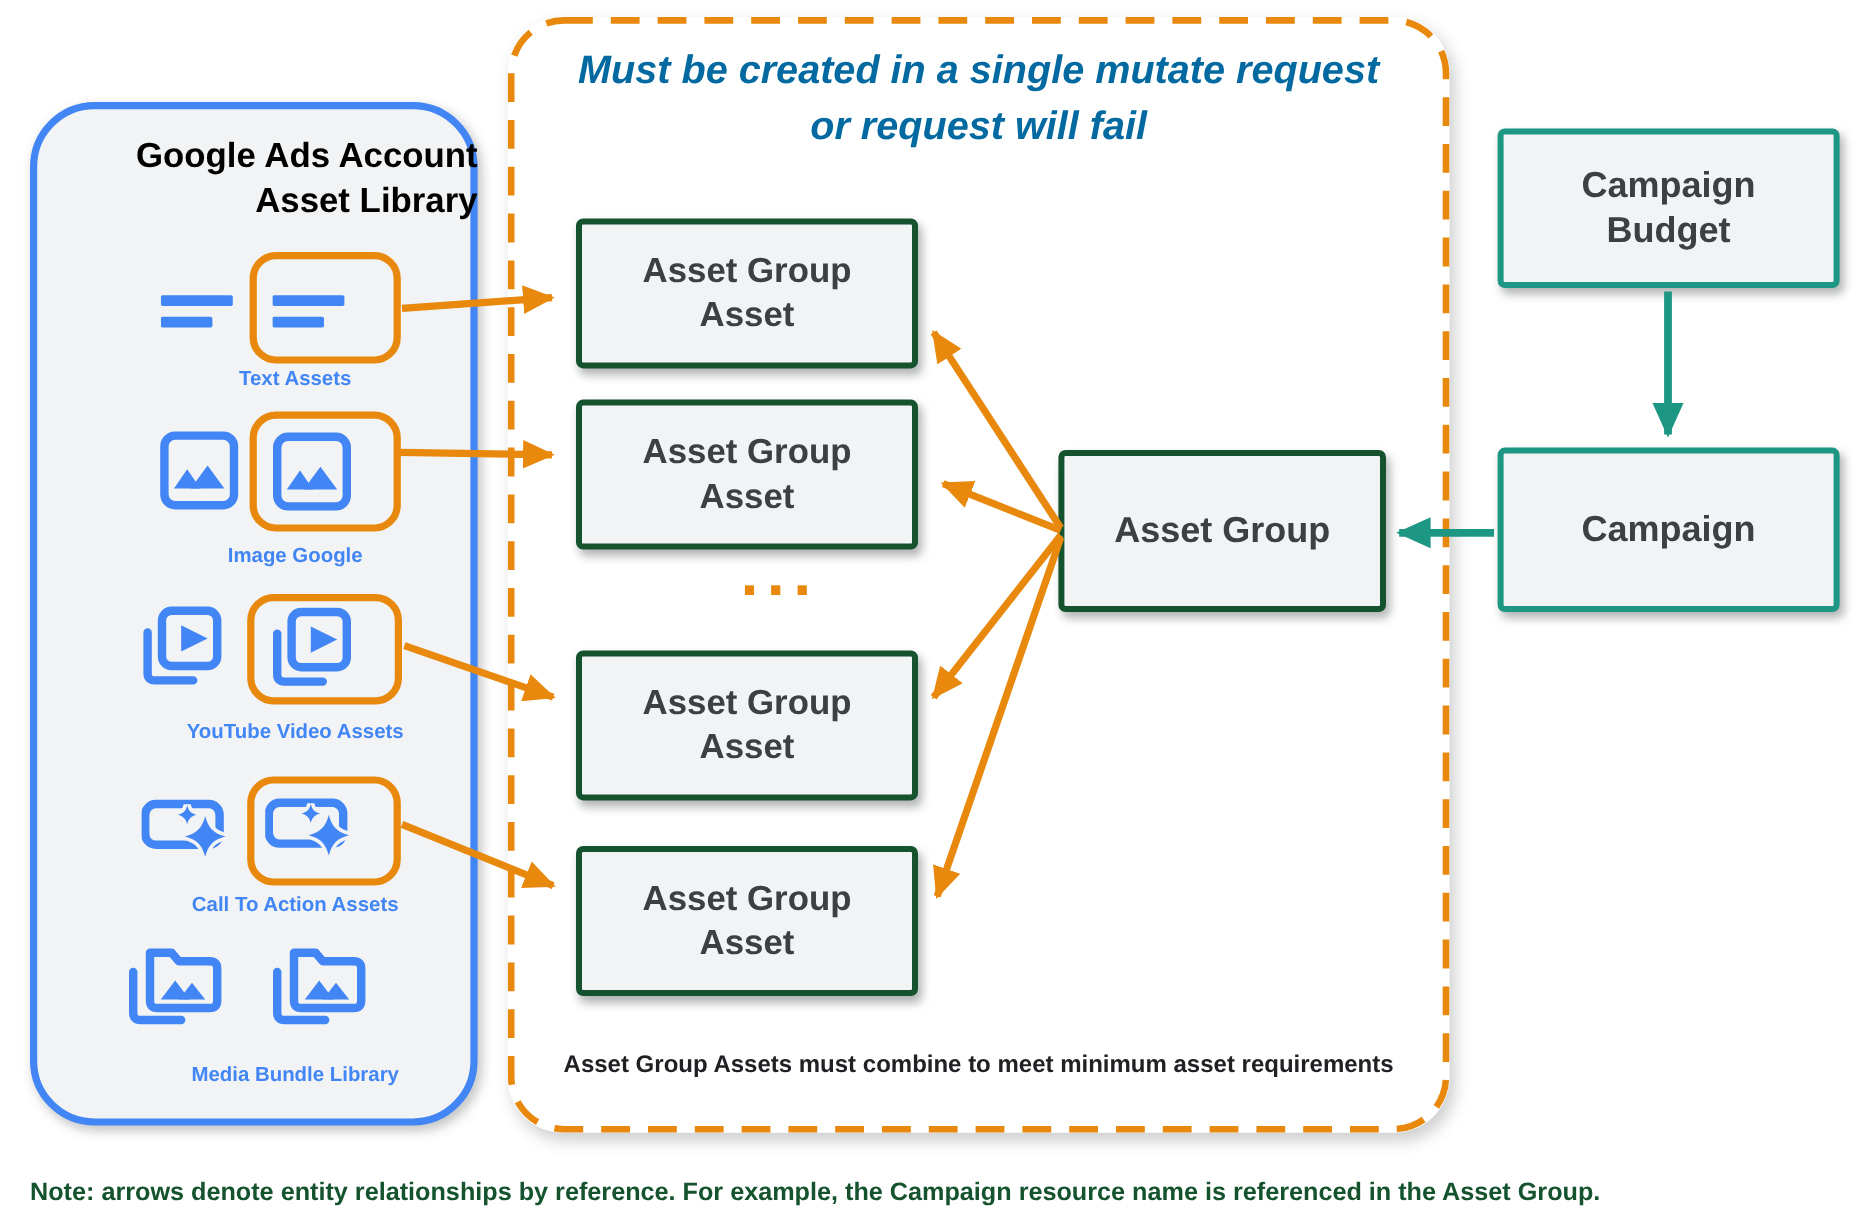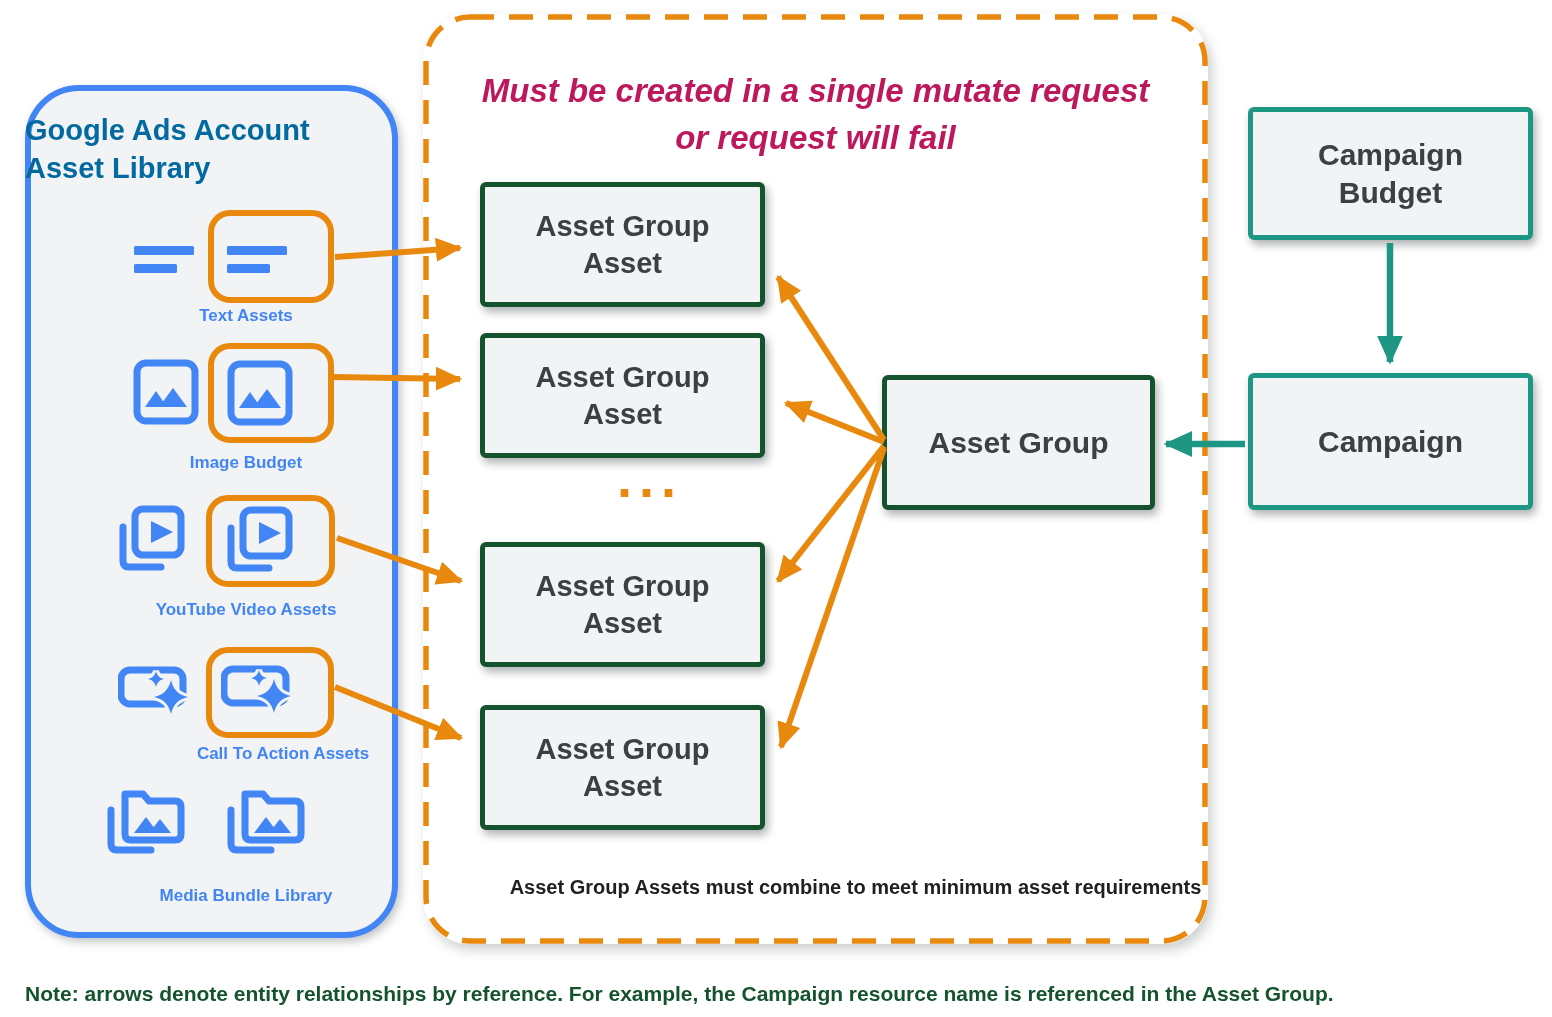--- a/index.html
+++ b/index.html
@@ -10,46 +10,46 @@
   .abs { position:absolute; }
   .pre { white-space:pre-line; }
 
   
   .panel {
     left:25px; top:85px; width:373px; height:853px; box-sizing:border-box;
     background:#F1F3F4; border:6px solid #4285F4; border-radius:54px;
     box-shadow:3px 4px 9px rgba(60,64,67,.30);
   }
   .panel-title {
-    left:25px; top:112px; width:373px; text-align:left;
-    font-size:29px; font-weight:bold; color:#0369a1; line-height:1.30;
+    left:25px; top:112px; width:373px; text-align:right;
+    font-size:29px; font-weight:bold; color:#000000; line-height:1.30;
   }
   .asset-label {
     left:25px; width:442px; text-align:center;
     font-size:17px; font-weight:bold; color:#4285F4;
   }
   .wrapper {
     box-sizing:border-box; border:6px solid #E8890D; border-radius:22px;
   }
   .icon svg { display:block; width:100%; height:100%; }
 
   
   .mutate-bg {
     left:423px; top:14px; width:785px; height:930px; box-sizing:border-box;
     background:#ffffff; border-radius:46px;
     box-shadow:4px 6px 12px rgba(60,64,67,.25);
   }
   .mutate-title {
-    left:423px; top:68px; width:785px; text-align:center;
-    font-size:33px; font-weight:bold; font-style:italic; color:#be185d;
+    left:423px; top:35px; width:785px; text-align:center;
+    font-size:33px; font-weight:bold; font-style:italic; color:#0369a1;
     line-height:1.42;
   }
   .mutate-caption {
     left:423px; top:876px; width:785px; text-align:center;
-    font-size:20px; font-weight:bold; color:#202124;padding-left:40px;
+    font-size:20px; font-weight:bold; color:#202124;
   }
   .ellipsis {
     left:575px; top:447px; width:150px; text-align:center;
     font-size:54px; font-weight:bold; color:#E8890D; letter-spacing:7px;
   }
 
   
   .box {
     box-sizing:border-box; background:#F1F3F4; border-radius:6px;
     display:flex; align-items:center; justify-content:center; text-align:center;
@@ -108,21 +108,21 @@
       </svg>
   </div>
   <div class="abs wrapper" style="left:208px; top:343px; width:126px; height:100px;"></div>
   <div class="abs icon" style="left:227px; top:360px; width:66px; height:66px;">
     <svg viewBox="0 0 66 66">
         <rect x="4" y="4" width="58" height="58" rx="9" fill="none" stroke="#4285F4" stroke-width="7"></rect>
         <polygon points="12,48 23,32 34,48" fill="#4285F4"></polygon>
         <polygon points="26,48 40,29 54,48" fill="#4285F4"></polygon>
       </svg>
   </div>
-  <div class="abs asset-label" style="top:453px;">Image Budget</div>
+  <div class="abs asset-label" style="top:453px;">Image Google</div>
 
   <div class="abs icon" style="left:115px; top:505px; width:70px; height:72px;">
     <svg viewBox="0 0 70 72">
         <path d="M8 22 L8 56 Q8 62 14 62 L46 62" fill="none" stroke="#4285F4" stroke-width="7" stroke-linecap="round"></path>
         <rect x="20" y="4" width="46" height="46" rx="8" fill="none" stroke="#4285F4" stroke-width="7"></rect>
         <polygon points="36,16 58,27 36,38" fill="#4285F4"></polygon>
       </svg>
   </div>
   <div class="abs wrapper" style="left:206px; top:495px; width:129px; height:92px;"></div>
   <div class="abs icon" style="left:223px; top:506px; width:70px; height:72px;">
@@ -146,21 +146,21 @@
   <div class="abs wrapper" style="left:206px; top:647px; width:128px; height:91px;"></div>
   <div class="abs icon" style="left:221px; top:661px; width:80px; height:56px;">
     <svg viewBox="0 0 80 56">
         <rect x="3" y="8" width="62" height="34" rx="9" fill="none" stroke="#4285F4" stroke-width="7"></rect>
         <g fill="#4285F4" stroke="#F1F3F4" stroke-width="6" paint-order="stroke">
           <path d="M53 18 C55.5 28 60 32.5 70 35 C60 37.5 55.5 42 53 52 C50.5 42 46 37.5 36 35 C46 32.5 50.5 28 53 18 Z"></path>
           <path d="M38 9 C39.2 13.8 41.2 15.8 46 17 C41.2 18.2 39.2 20.2 38 25 C36.8 20.2 34.8 18.2 30 17 C34.8 15.8 36.8 13.8 38 9 Z"></path>
         </g>
       </svg>
   </div>
-  <div class="abs asset-label" style="top:744px;padding-left:37px;">Call To Action Assets</div>
+  <div class="abs asset-label" style="top:744px;">Call To Action Assets</div>
 
   <div class="abs icon" style="left:103px; top:786px; width:84px; height:72px;">
     <svg viewBox="0 0 84 72">
         <path d="M8 24 L8 58 Q8 64 14 64 L48 64" fill="none" stroke="#4285F4" stroke-width="7" stroke-linecap="round"></path>
         <path d="M22 8 L40 8 L46 15 L72 15 Q78 15 78 21 L78 48 Q78 54 72 54 L28 54 Q22 54 22 48 Z" fill="none" stroke="#4285F4" stroke-width="7" stroke-linejoin="round"></path>
         <polygon points="31,47 43,31 55,47" fill="#4285F4"></polygon>
         <polygon points="46,47 57,33 68,47" fill="#4285F4"></polygon>
       </svg>
   </div>
   <div class="abs icon" style="left:223px; top:786px; width:84px; height:72px;">

